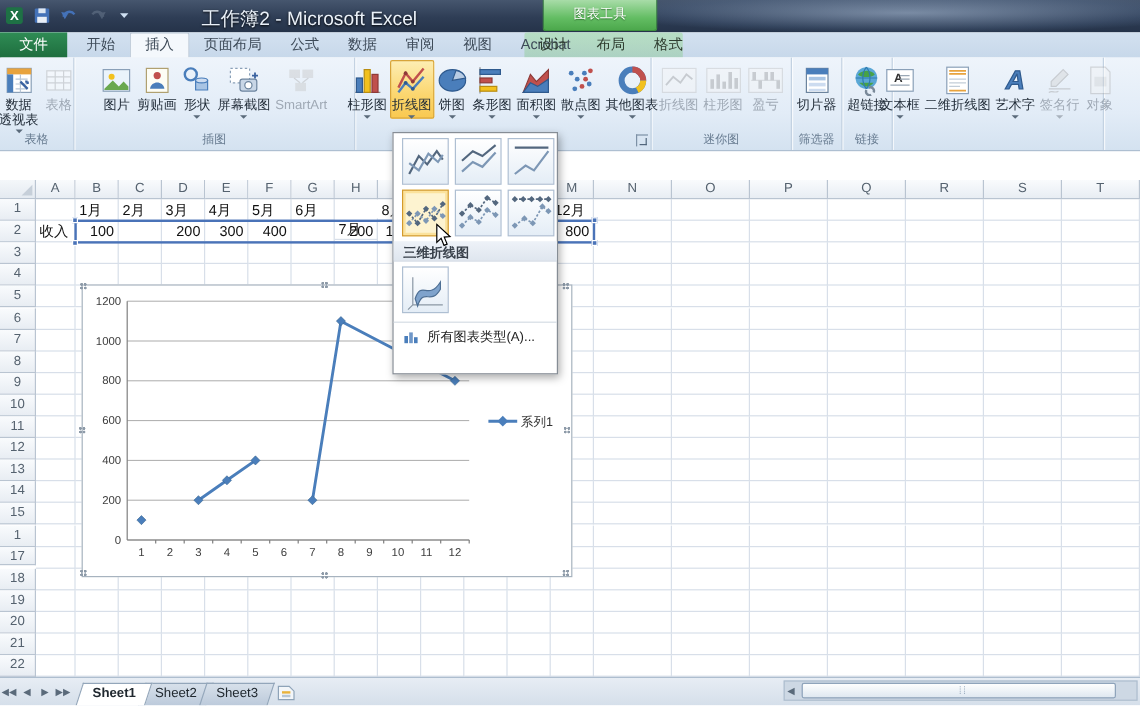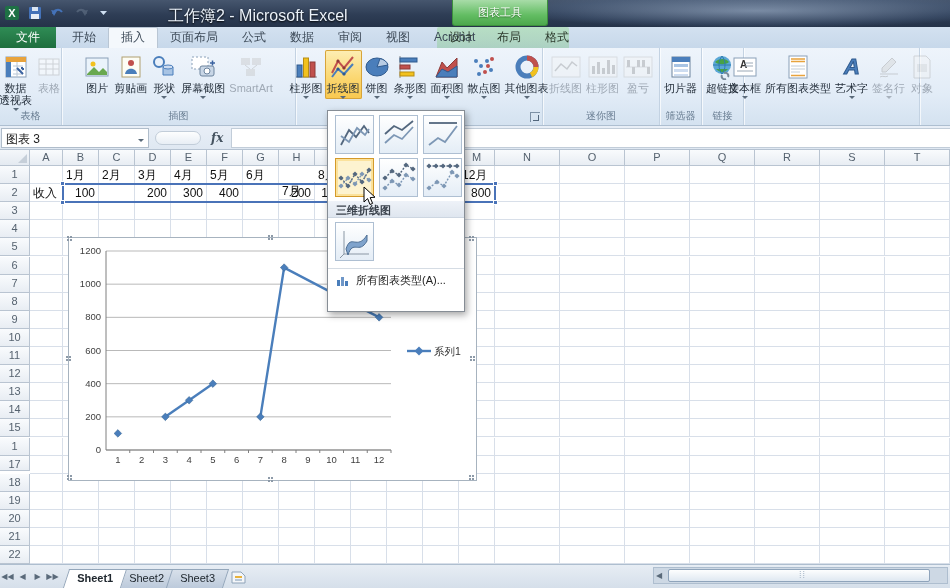--- a/index.html
+++ b/index.html
@@ -474,21 +474,21 @@
           <div class="btn">
       <span class="ic">
               <svg width="26" height="26" viewBox="0 0 26 26">
                 <rect x="4" y="2" width="18" height="22" fill="#fff" stroke="#8aa0b8"></rect>
                 <path d="M6,5 h14 M6,7.5 h14" stroke="#e8a33d" stroke-width="1.5"></path>
                 <path d="M6,12 h14 M6,15 h14 M6,18 h9" stroke="#c2cdd8"></path>
                 <path d="M6,21.5 h14" stroke="#e8a33d" stroke-width="1.5"></path>
               </svg>
             </span>
       <span class="lbl">
-              <div>所有图表类型</div>
+              <div>二维折线图</div>
             </span>
           </div>
           <div class="btn">
       <span class="ic">
               <svg width="26" height="26" viewBox="0 0 26 26">
                 <text x="13" y="20" text-anchor="middle" font-size="22" font-style="italic" font-weight="bold" fill="#4a7ebb" stroke="#2f5a8e">A</text>
               </svg>
             </span>
       <span class="lbl">
               <div>艺术字</div>
@@ -516,26 +516,20 @@
               </svg>
             </span>
       <span class="lbl">
               <div>对象</div>
             </span>
           </div>
         </div>
     </div>
     </div>
 
-  <div id="fbar" class="abs">
-    <div id="namebox"><span>图表 3</span><span class="darr"></span></div>
-    <div id="fx-oval"></div>
-    <div id="fx">fx</div>
-    <div id="fml"></div>
-  </div>
 
   <div id="corner" class="abs"></div>
   <div id="gridwrap">
       <div class="chdr" style="left:30px;top:150px;width:33px;height:16px;line-height:15px;">A</div>
       <div class="chdr" style="left:63px;top:150px;width:36px;height:16px;line-height:15px;">B</div>
       <div class="chdr" style="left:99px;top:150px;width:36px;height:16px;line-height:15px;">C</div>
       <div class="chdr" style="left:135px;top:150px;width:36px;height:16px;line-height:15px;">D</div>
       <div class="chdr" style="left:171px;top:150px;width:36px;height:16px;line-height:15px;">E</div>
       <div class="chdr" style="left:207px;top:150px;width:36px;height:16px;line-height:15px;">F</div>
       <div class="chdr" style="left:243px;top:150px;width:36px;height:16px;line-height:15px;">G</div>

